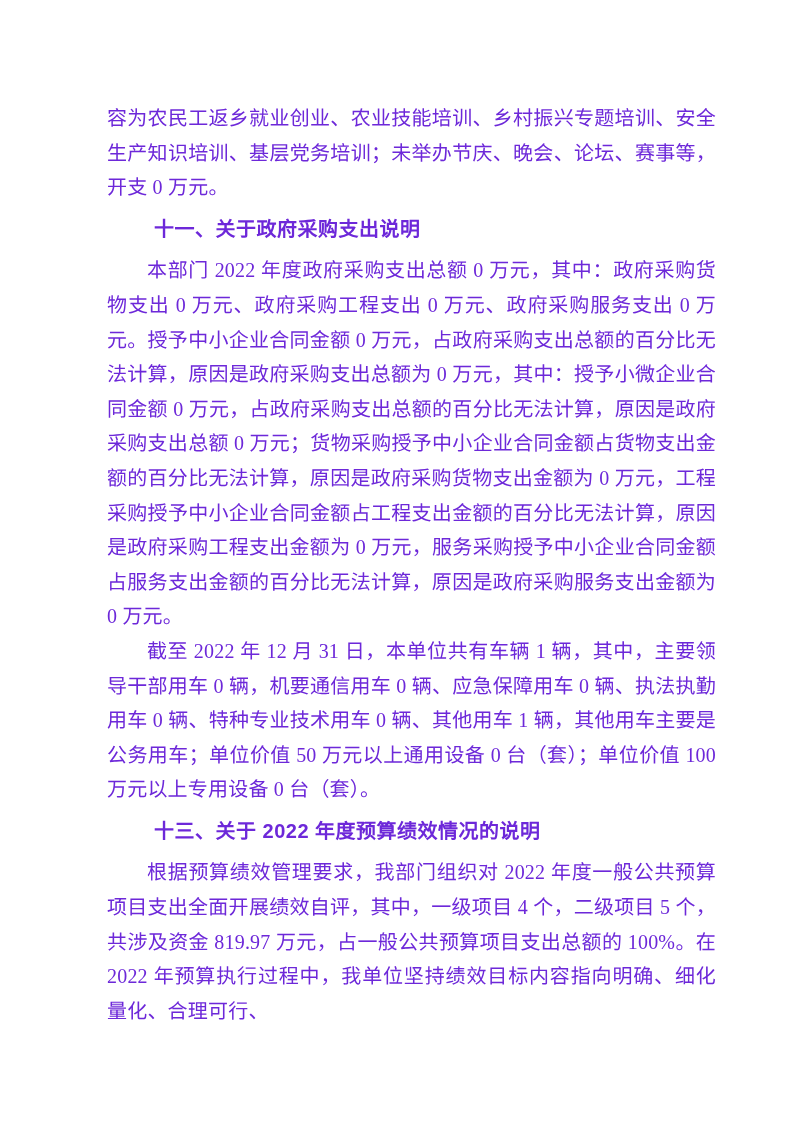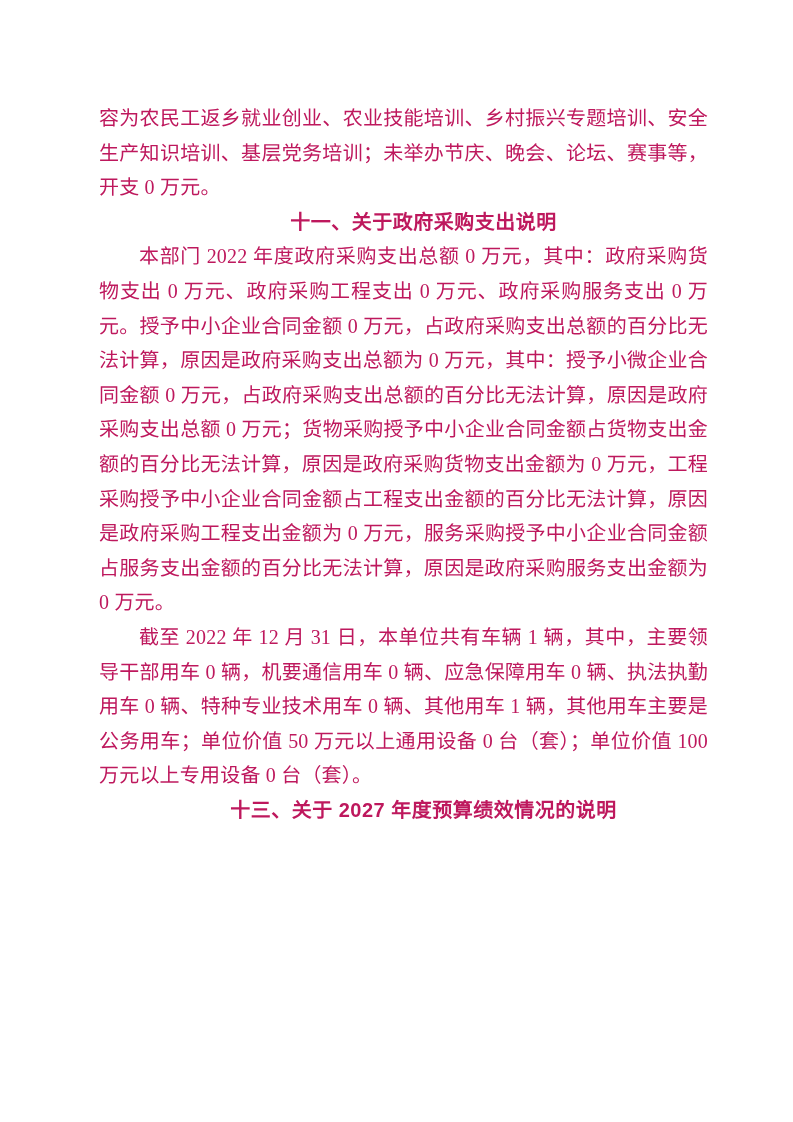--- a/index.html
+++ b/index.html
@@ -11,54 +11,55 @@
   .page {
     position: relative;
     width: 793px;
     height: 1122px;
     background: #ffffff;
     overflow: hidden;
     margin: 0 auto;
   }
   .content {
     position: absolute;
-    left: 99px;
+    left: 107px;
     top: 101px;
     width: 609px;
-    color: #be185d;
+    color: #6d28d9;
     font-family: "Liberation Serif", "DejaVu Serif", serif;
     font-size: 20px;
     line-height: 34.6px;
     text-align: justify;
     letter-spacing: 0.2px;
   }
   .para {
     margin: 0;
     padding: 0;
     text-indent: 2em;
   }
   .para.continuation {
     text-indent: 0;
   }
   .heading {
-    margin: 0;
+    margin: 7px;
     padding: 0;
     text-indent: 2em;
     font-family: "Liberation Sans", "DejaVu Sans", sans-serif;
     font-weight: 700;
     font-size: 20px;
     line-height: 34.6px;
-    text-align: center;
+    text-align: left;
     letter-spacing: 0.5px;
   }
 </style>
 </head>
 <body>
 
 <div class="page">
   <div class="content">
     <p class="para continuation">容为农民工返乡就业创业、农业技能培训、乡村振兴专题培训、安全生产知识培训、基层党务培训；未举办节庆、晚会、论坛、赛事等，开支 0 万元。</p>
     <p class="heading">十一、关于政府采购支出说明</p>
     <p class="para">本部门 2022 年度政府采购支出总额 0 万元，其中：政府采购货物支出 0 万元、政府采购工程支出 0 万元、政府采购服务支出 0 万元。授予中小企业合同金额 0 万元，占政府采购支出总额的百分比无法计算，原因是政府采购支出总额为 0 万元，其中：授予小微企业合同金额 0 万元，占政府采购支出总额的百分比无法计算，原因是政府采购支出总额 0 万元；货物采购授予中小企业合同金额占货物支出金额的百分比无法计算，原因是政府采购货物支出金额为 0 万元，工程采购授予中小企业合同金额占工程支出金额的百分比无法计算，原因是政府采购工程支出金额为 0 万元，服务采购授予中小企业合同金额占服务支出金额的百分比无法计算，原因是政府采购服务支出金额为 0 万元。</p>
     <p class="para">截至 2022 年 12 月 31 日，本单位共有车辆 1 辆，其中，主要领导干部用车 0 辆，机要通信用车 0 辆、应急保障用车 0 辆、执法执勤用车 0 辆、特种专业技术用车 0 辆、其他用车 1 辆，其他用车主要是公务用车；单位价值 50 万元以上通用设备 0 台（套）；单位价值 100 万元以上专用设备 0 台（套）。</p>
-    <p class="heading">十三、关于 2027 年度预算绩效情况的说明</p>
+    <p class="heading">十三、关于 2022 年度预算绩效情况的说明</p>
+    <p class="para">根据预算绩效管理要求，我部门组织对 2022 年度一般公共预算项目支出全面开展绩效自评，其中，一级项目 4 个，二级项目 5 个，共涉及资金 819.97 万元，占一般公共预算项目支出总额的 100%。在 2022 年预算执行过程中，我单位坚持绩效目标内容指向明确、细化量化、合理可行、</p>
   </div>
 </div>
 
 </body></html>

